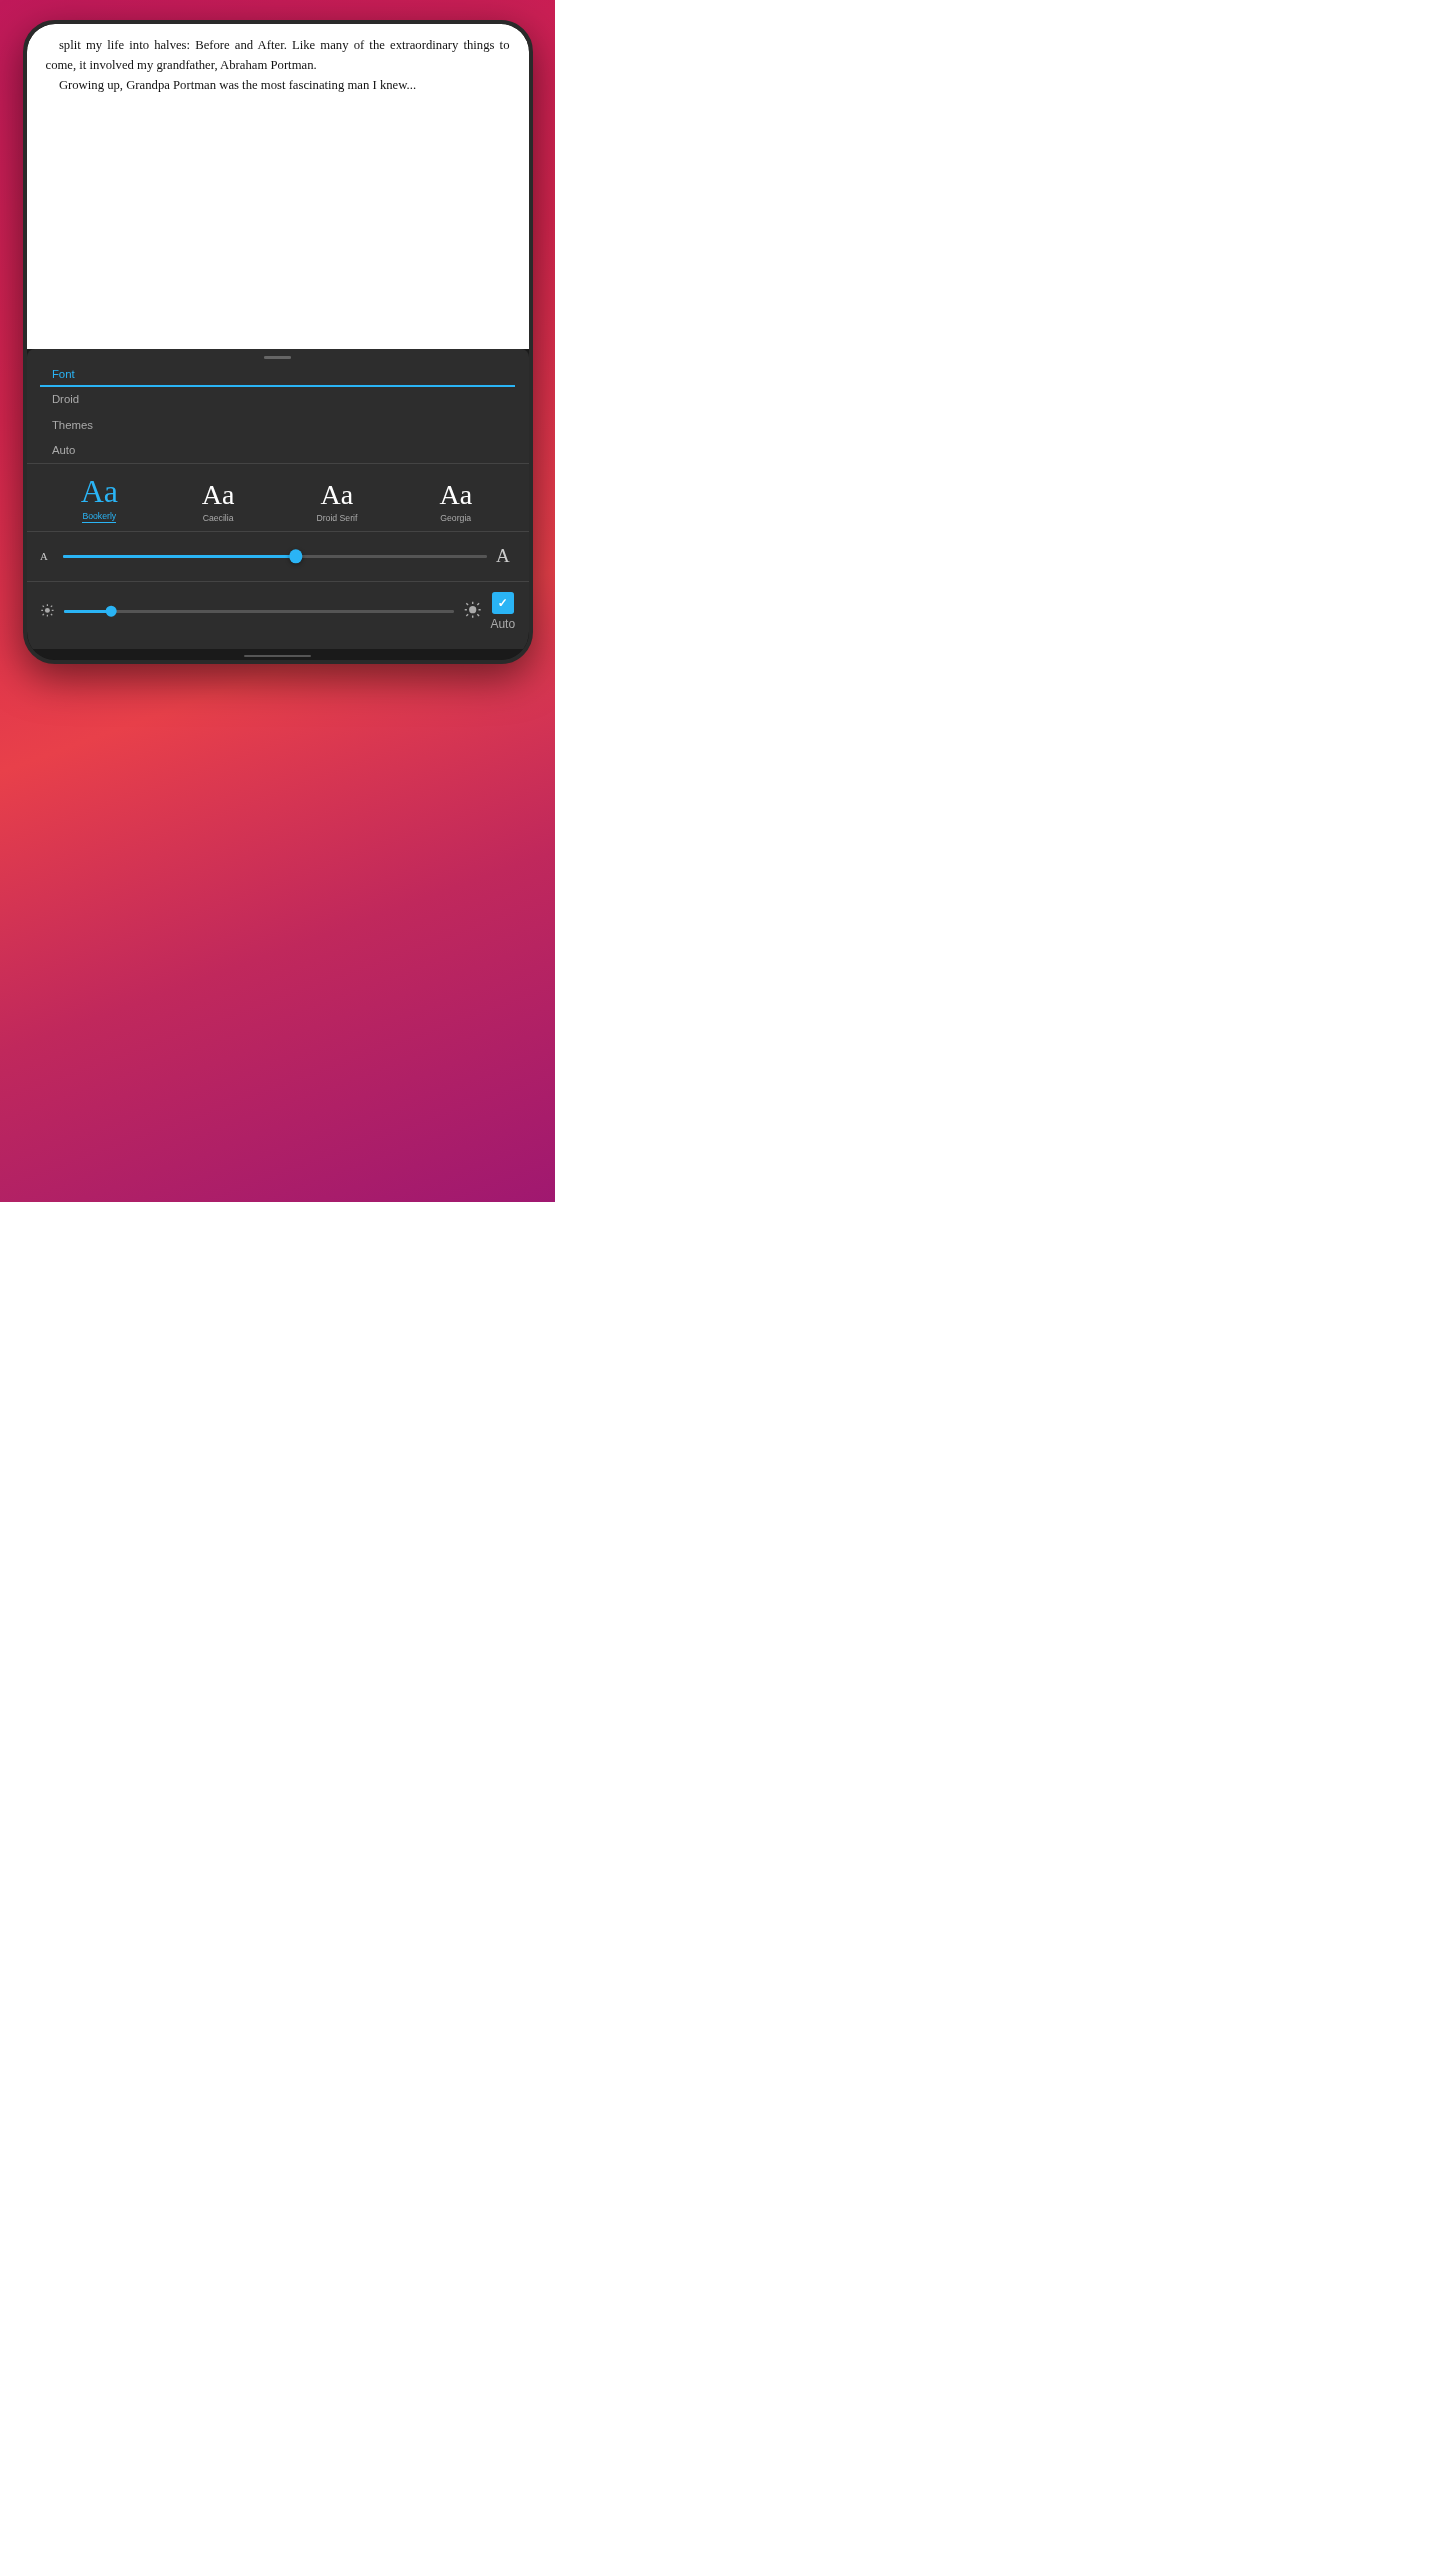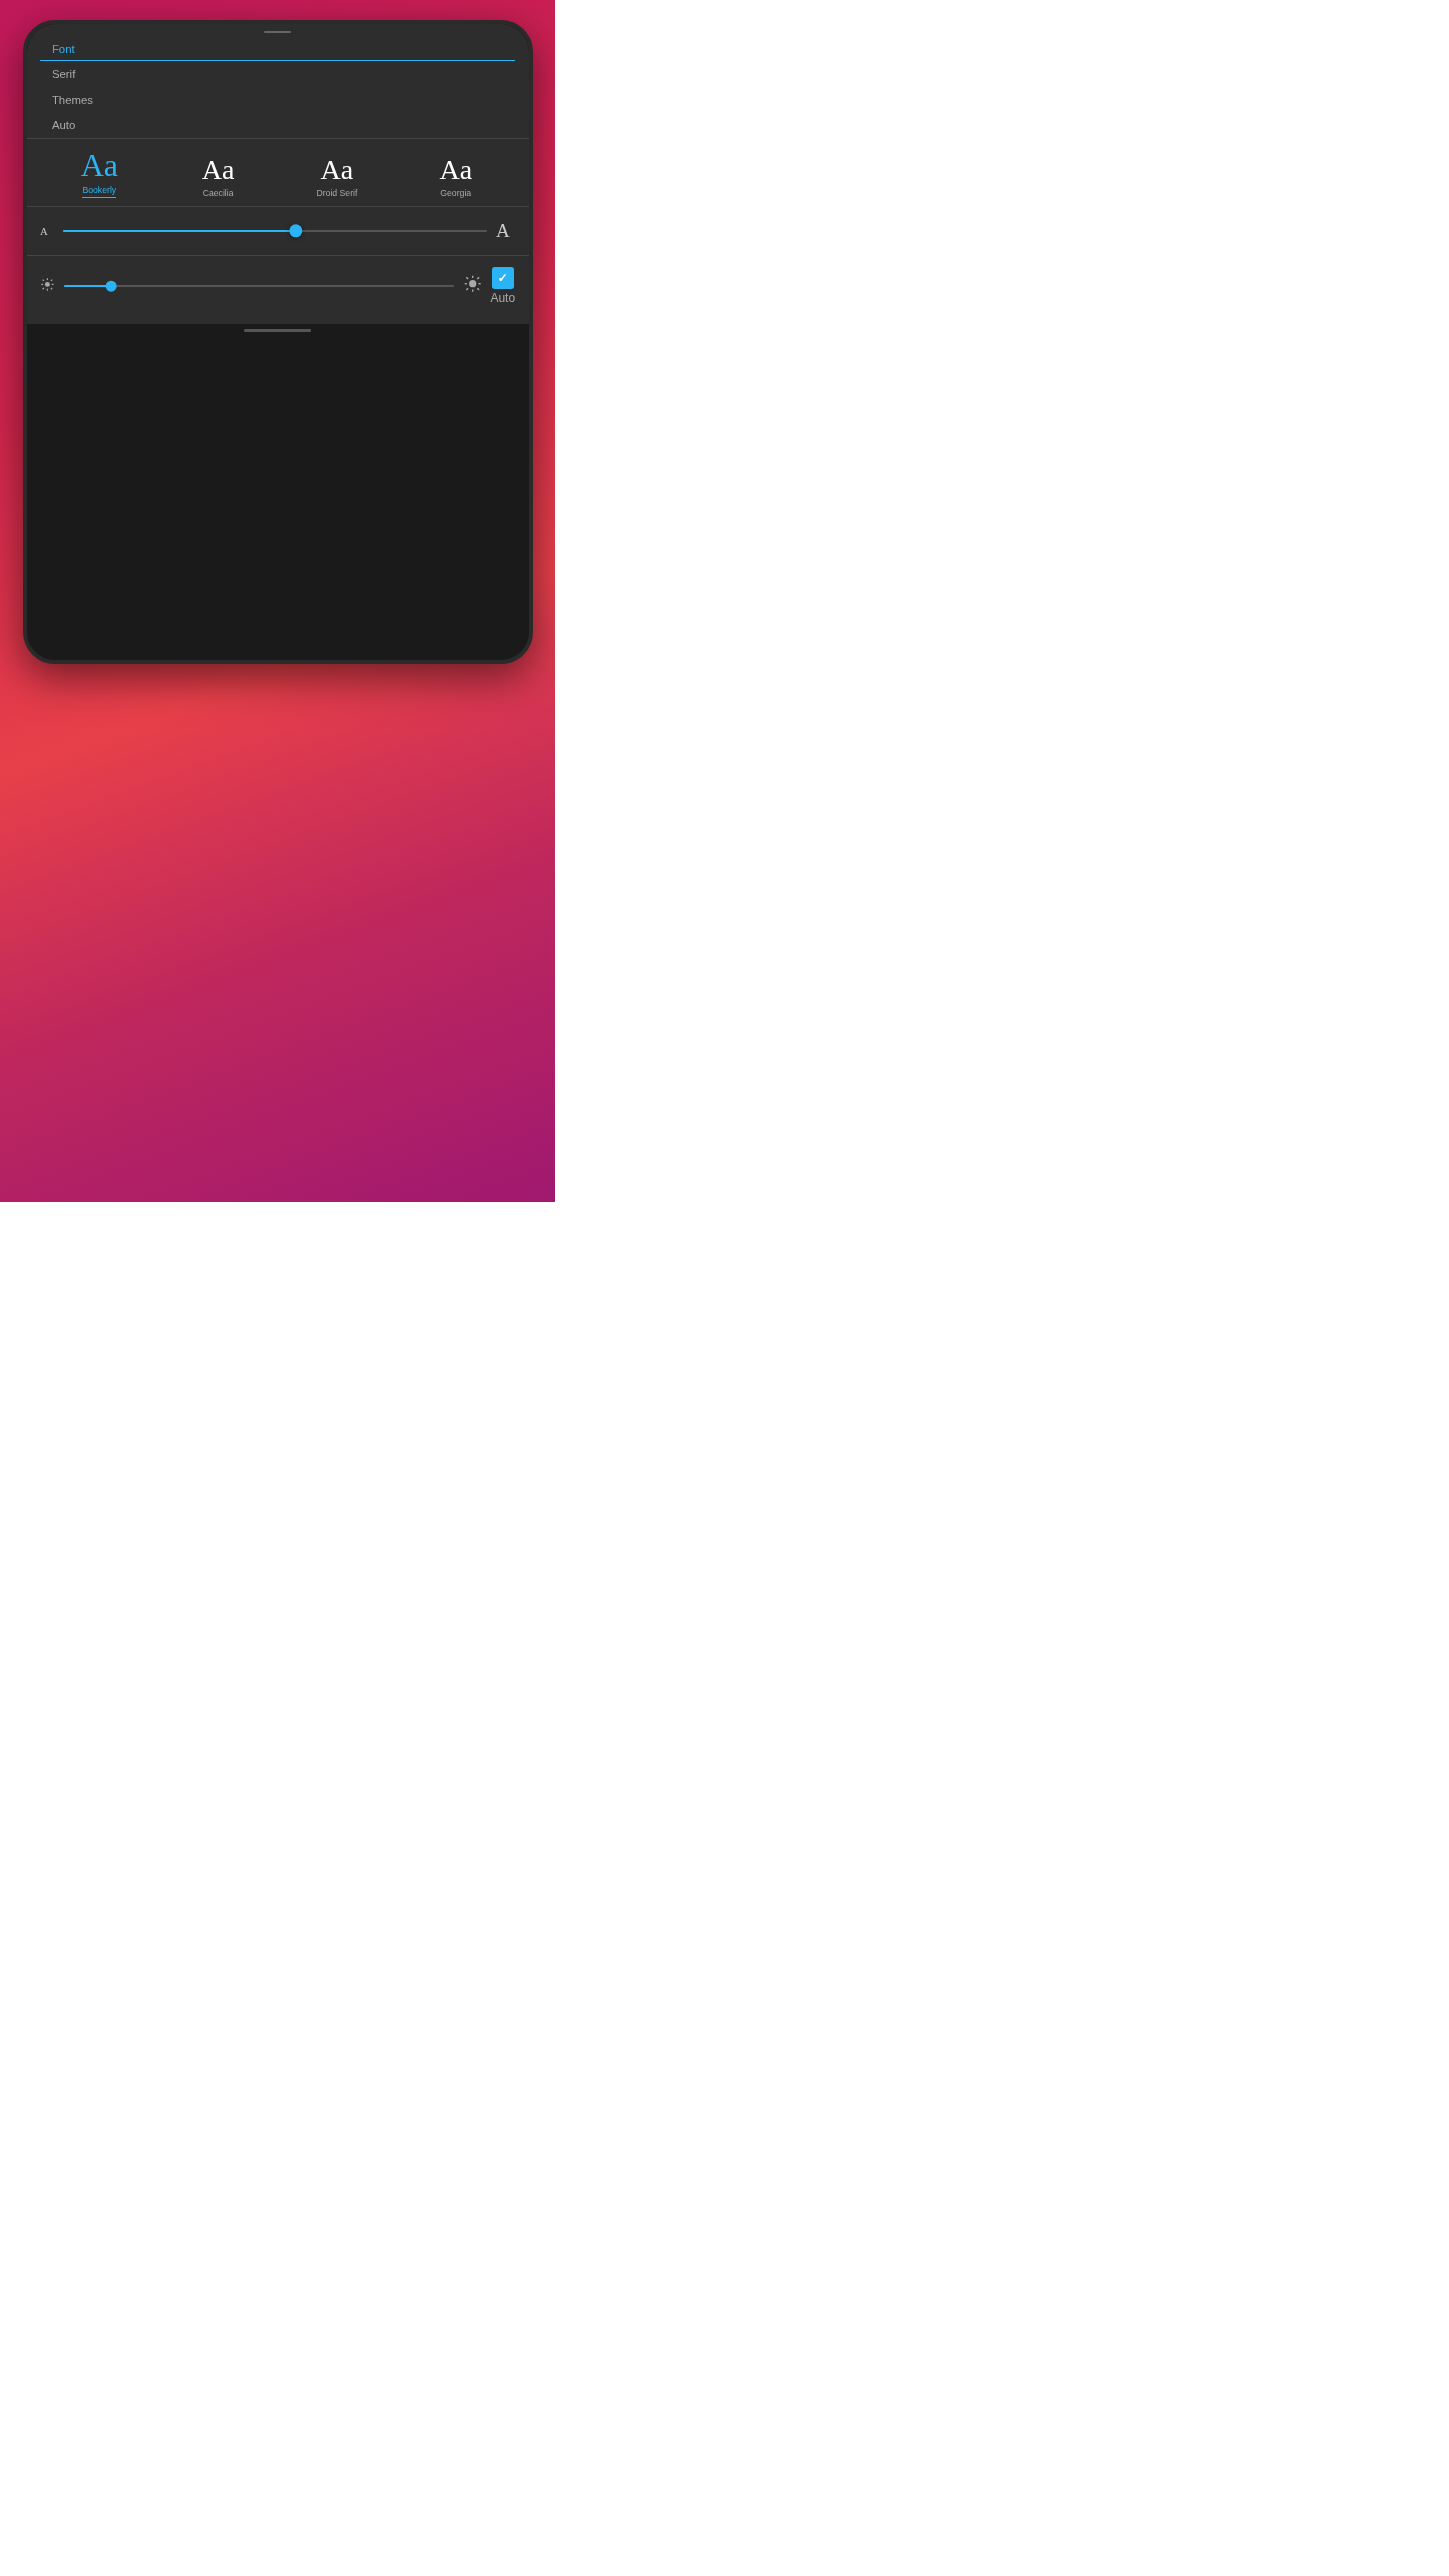--- a/index.html
+++ b/index.html
@@ -330,33 +330,39 @@
     }
   </style>
 </head>
 <body>
 
 <div class="background">
 
   <div class="phone-frame">
     <div class="phone-inner">
 
+      <div class="book-content">
+        <div class="book-text">
+          <p>split my life into halves: Before and After. Like many of the extraordinary things to come, it involved my grandfather, Abraham Portman.</p>
+          <p>Growing up, Grandpa Portman was the most fascinating man I knew...</p>
+        </div>
+      </div>
 
       <div class="bottom-panel">
 
         <div class="drag-handle">
           <div class="drag-handle-bar"></div>
         </div>
 
         <div class="tabs">
           <div class="tab active">
             <span>Font</span>
           </div>
           <div class="tab">
-            <span>Serif</span>
+            <span>Droid</span>
           </div>
           <div class="tab">
             <span>Themes</span>
           </div>
           <div class="tab">
             <span>Auto</span>
           </div>
         </div>
 
         <div class="font-options">

